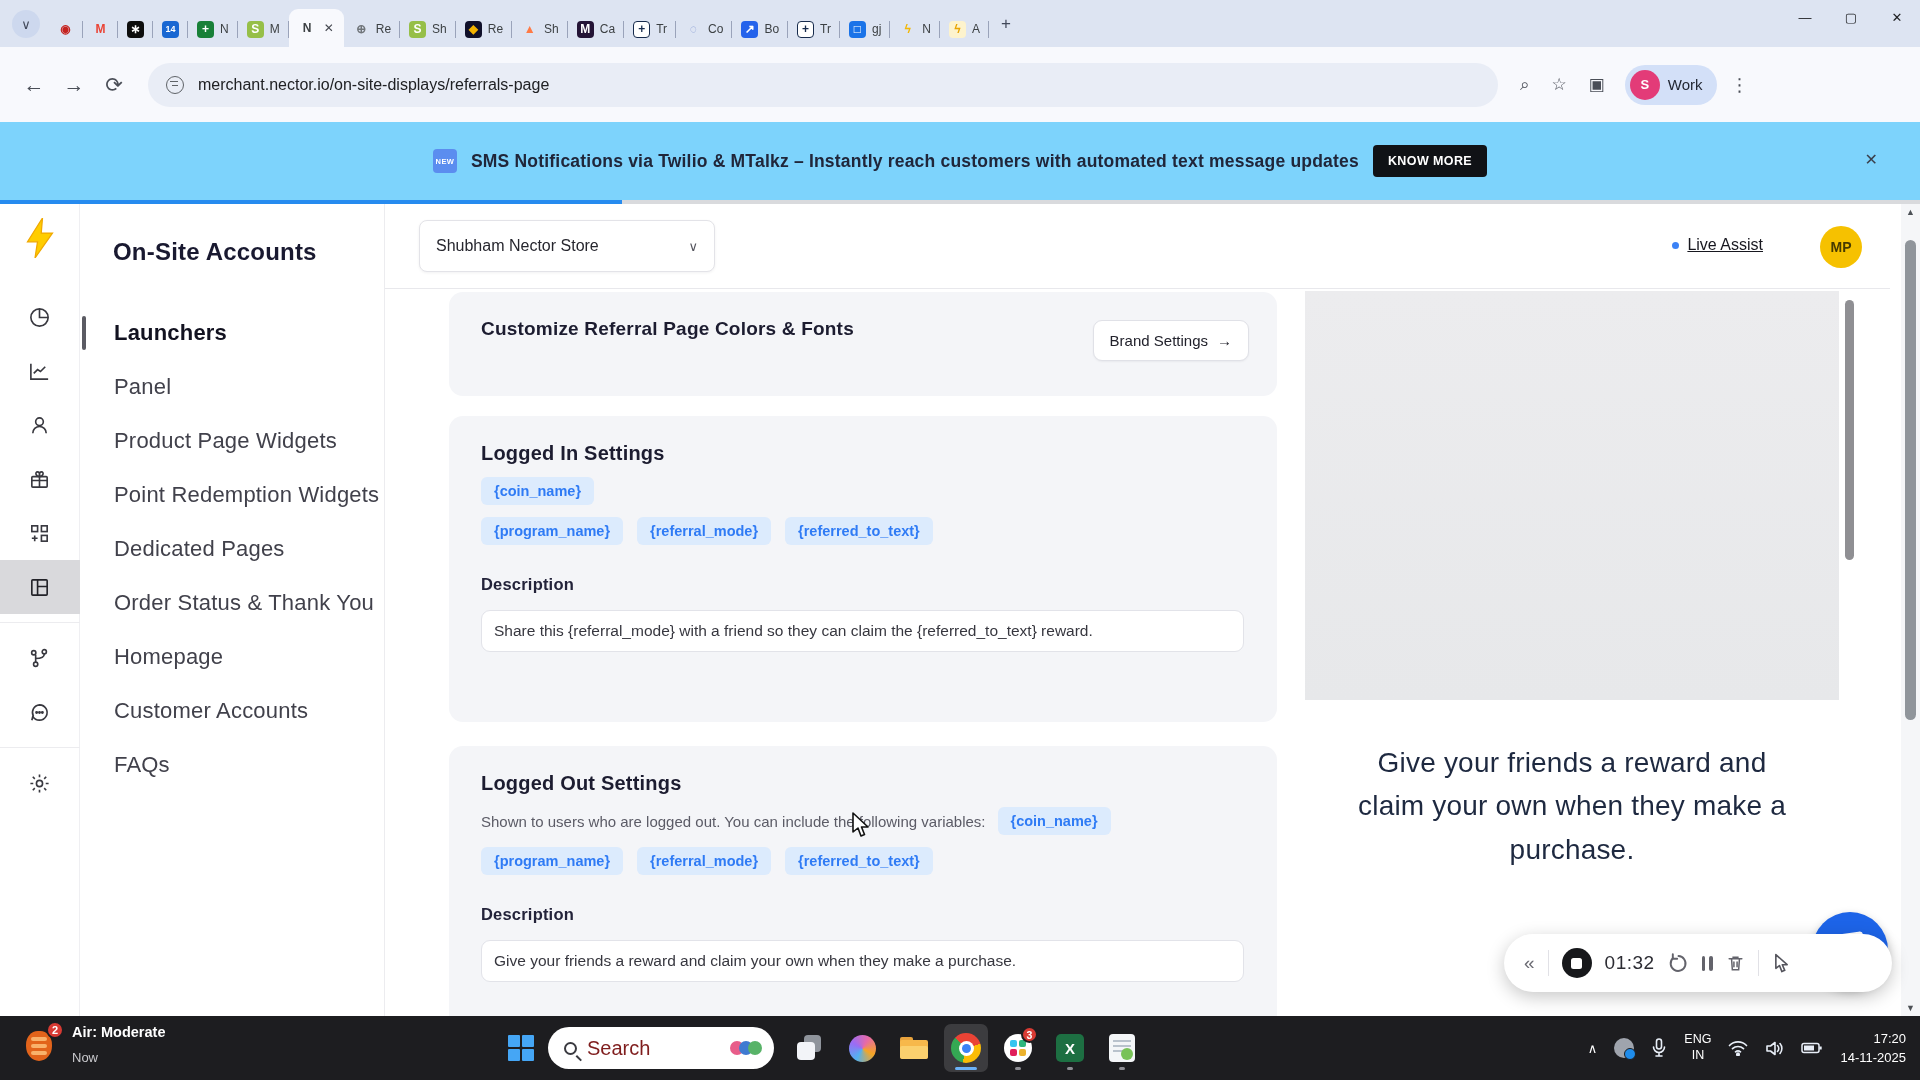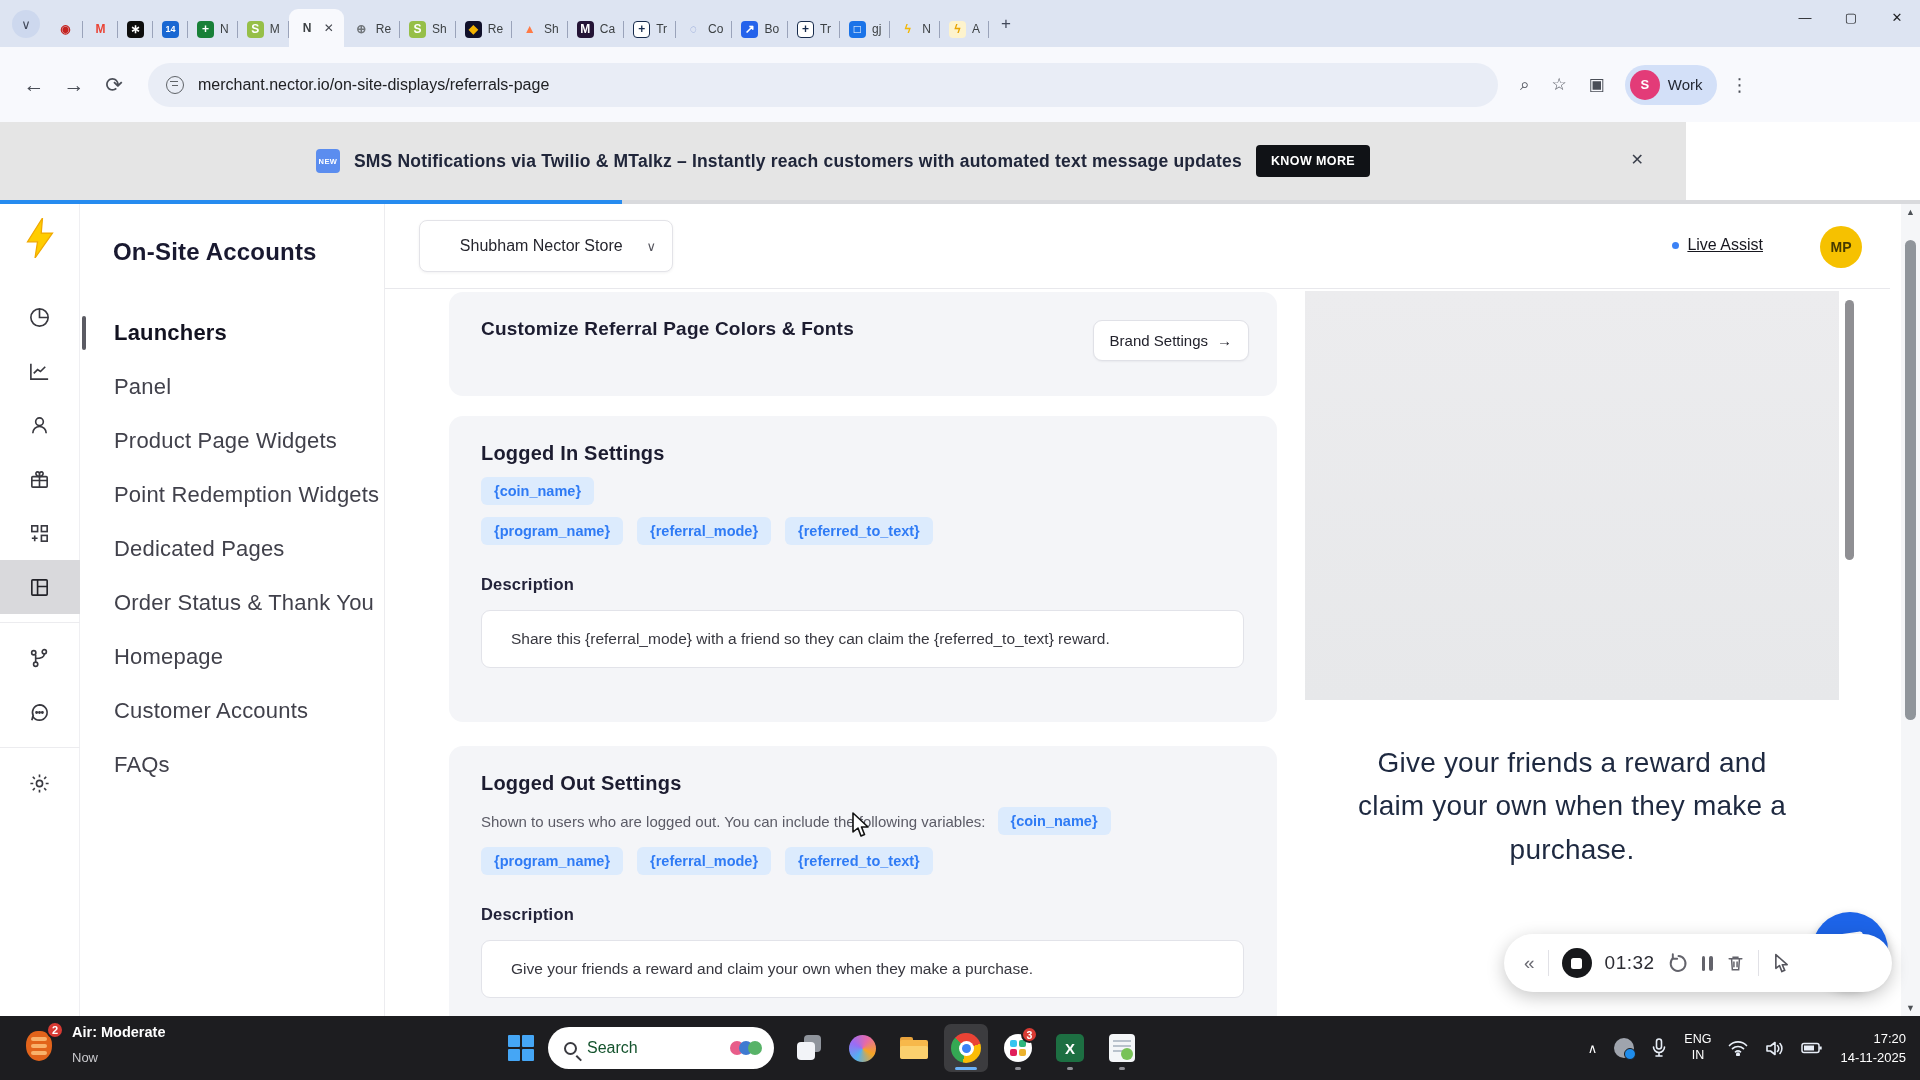--- a/index.html
+++ b/index.html
@@ -31,21 +31,21 @@
   .urlbar .tune:before { content:""; position:absolute; left:3px; top:4px; width:8px; height:1.6px; background:#5f6368; }
   .urlbar .tune:after { content:""; position:absolute; left:5px; top:8px; width:6px; height:1.6px; background:#5f6368; }
   .urltext { font-size:16px; color:#202124; }
   .tb-ico { font-size:17px; color:#4a4e57; margin-left:22px; cursor:pointer; }
   .profilepill { margin-left:20px; height:40px; border-radius:20px; background:#d3e0f8; display:flex; align-items:center; padding:0 14px 0 5px; gap:8px; cursor:pointer; }
   .pavatar { width:30px; height:30px; border-radius:50%; background:#e33b78; color:#fff; font-size:13px; font-weight:700; display:flex; align-items:center; justify-content:center; }
   .pname { font-size:15px; color:#1f2430; }
   .kebab { font-size:18px; color:#4a4e57; margin:0 16px 0 14px; cursor:pointer; letter-spacing:0; }
 
   
-  .banner { position:absolute; left:0; top:122px; width:1686px; height:78px; background:#e5e5e5; display:flex; align-items:center;text-align:center; }
+  .banner { position:absolute; left:0; top:122px; width:1920px; height:78px; background:#7dd3fc; display:flex; align-items:center;text-align:center; }
   .banner-center { margin:0 auto; display:flex; align-items:center; gap:14px; }
   .newbadge { width:24px; height:24px; border-radius:4px; background:#5b8def; color:#fff; font-size:7.5px; font-weight:700;
     display:flex; align-items:center; justify-content:center; letter-spacing:.4px; }
   .banner-text { font-size:17.5px; font-weight:700; color:#20263a; letter-spacing:.2px; }
   .knowmore { background:#101216; color:#fff; font-size:12.5px; font-weight:700; letter-spacing:.4px; padding:9px 15px; border-radius:4px; cursor:pointer; }
   .banner-close { position:absolute; right:42px; top:28px; font-size:16px; color:#3a3f4b; cursor:pointer; }
   .progress { position:absolute; left:0; top:200px; width:1920px; height:4px; background:#d9dadd; }
   .progress .fill { height:4px; width:622px; }
 
   
@@ -60,43 +60,43 @@
   .rail-item svg { display:block; }
 
   .sidebar { position:absolute; left:80px; top:0; width:305px; height:812px; border-right:1px solid #ececef; background:#fff; }
   .sb-title { position:absolute; left:33px; top:34px; font-size:24px; font-weight:700; color:#191930; letter-spacing:.2px; }
   .sb-nav { position:absolute; left:0; top:102px; width:305px; }
   .sb-item { position:relative; height:54px; display:flex; align-items:center; padding-left:34px; font-size:22px; color:#41414b; cursor:pointer; letter-spacing:.2px; }
   .sb-item.active { font-weight:700; color:#121220; }
   .sb-item.active:before { content:""; position:absolute; left:2px; top:10px; width:4px; height:34px; background:#5b5b63; border-radius:2px; }
 
   .app-header { position:absolute; left:385px; top:0; right:0; height:84px; }
-  .storebox { position:absolute; left:34px; top:16px; width:254px; height:52px; background:#fff; border:1px solid #e3e3e8; border-radius:8px;
-    box-shadow:0 1px 3px rgba(20,20,40,.06); display:flex; align-items:center; padding:0 16px; cursor:pointer;text-align:center; }
+  .storebox { position:absolute; left:34px; top:16px; width:296px; height:52px; background:#fff; border:1px solid #e3e3e8; border-radius:8px;
+    box-shadow:0 1px 3px rgba(20,20,40,.06); display:flex; align-items:center; padding:0 16px; cursor:pointer; }
   .storebox .stname { font-size:16px; color:#26262e; flex:1; }
   .storebox .chev { font-size:13px; color:#55555e; }
   .liveassist { position:absolute; right:157px; top:32px; display:flex; align-items:center; gap:8px; cursor:pointer; }
   .la-dot { width:7px; height:7px; border-radius:50%; }
   .la-label { font-size:16px; color:#17171f; text-decoration:underline; }
   .avatar { position:absolute; right:58px; top:22px; width:42px; height:42px; border-radius:50%; color:#463a00;
     font-size:14px; font-weight:700; display:flex; align-items:center; justify-content:center; cursor:pointer; }
 
   
   .card { position:absolute; left:449px; width:828px; background:#f4f5f8; border-radius:14px; padding:26px 32px; }
   .card-title { font-size:20px; font-weight:700; color:#1c1c30; letter-spacing:.2px; }
   .card-body { font-size:15px; color:#5b5b66; line-height:1.55; margin-top:10px; }
   .brandbtn { position:absolute; right:28px; top:28px; background:#fff; border:1px solid #e0e1e7; border-radius:9px; padding:11px 16px;
     font-size:15px; color:#22222c; display:flex; align-items:center; gap:9px; cursor:pointer; box-shadow:0 1px 2px rgba(20,20,40,.05); }
   .chip { display:inline-flex; align-items:center; background:#dcebfd; border-radius:6px; padding:6px 13px;
     font-size:14.5px; font-weight:700; cursor:pointer; }
   .chips-row { margin-top:12px; display:flex; gap:14px; }
   .intro-line { font-size:15px; color:#5b5b66; margin-top:12px; display:flex; align-items:center; gap:12px; flex-wrap:wrap; }
   .desc-label { font-size:16.5px; font-weight:700; color:#23233a; margin-top:30px; letter-spacing:.2px; }
-  .desc-input { margin-top:16px; width:763px; height:58px; background:#fff; border:1px solid #e2e3e9; border-radius:9px;
-    padding:0 29px; font-size:15.5px; color:#37373f; font-family:"Liberation Sans", sans-serif; }
+  .desc-input { margin-top:16px; width:763px; height:42px; background:#fff; border:1px solid #e2e3e9; border-radius:9px;
+    padding:0 12px; font-size:15.5px; color:#37373f; font-family:"Liberation Sans", sans-serif; }
 
   
   .preview { position:absolute; left:1305px; top:87px; width:534px; height:621px; }
   .preview-gray { width:534px; height:409px; background:linear-gradient(180deg,#ececee 0%, #e7e8ea 100%); }
   .preview-white { width:534px; height:212px; background:#fff; display:flex; align-items:center; justify-content:center; }
   .preview-msg { width:440px; text-align:center; font-size:28px; line-height:1.55; color:#1e2940; letter-spacing:.2px; }
 
   
   .content-scroll { position:absolute; left:1845px; top:96px; width:9px; height:260px; background:#8f8f93; border-radius:5px; cursor:pointer; }
   .pagescroll { position:absolute; left:1901px; top:0; width:19px; height:812px; background:#f5f6f8; }
@@ -131,21 +131,21 @@
   .aqi .badge { position:absolute; right:-4px; top:-4px; width:18px; height:18px; border-radius:50%; background:#d83a33; color:#fff;
     font-size:11px; font-weight:700; display:flex; align-items:center; justify-content:center; border:2px solid #1d1d20; }
   .wx1 { font-size:14.5px; font-weight:700; color:#fff; }
   .wx2 { font-size:13px; color:#c9c9cd; margin-top:10px; }
   .tb-center { position:absolute; left:508px; top:0; height:64px; display:flex; align-items:center; gap:14px; }
   .winlogo { width:26px; height:26px; display:grid; grid-template-columns:12px 12px; grid-template-rows:12px 12px; gap:2px; cursor:pointer; }
   .winlogo i { background:#45a6f5; border-radius:1px; }
   .searchpill { width:226px; height:42px; background:#fff; border-radius:21px; display:flex; align-items:center; padding:0 6px 0 16px; gap:10px; cursor:pointer; }
   .searchpill .q { width:13px; height:13px; border:2px solid #3a3a40; border-radius:50%; position:relative; flex:none; }
   .searchpill .q:after { content:""; position:absolute; left:11px; top:11px; width:7px; height:2px; background:#3a3a40; transform:rotate(45deg); transform-origin:0 0; }
-  .searchpill .stext { font-size:16px; color:#14532d; flex:1; }
+  .searchpill .stext { font-size:20px; color:#7f1d1d; flex:1; }
   .sdeco { display:flex; margin-right:6px; }
   .sdeco i { width:14px; height:14px; border-radius:50%; margin-left:-5px; }
   .tapp { position:relative; width:44px; height:48px; display:flex; align-items:center; justify-content:center; cursor:pointer; border-radius:7px; }
   .tapp.active { background:rgba(255,255,255,.14); }
   .tapp.active:after { content:""; position:absolute; bottom:2px; left:11px; width:22px; height:3.5px; border-radius:2px; background:#6cb2f7; }
   .tapp .rundot { position:absolute; bottom:2px; left:19px; width:6px; height:3.5px; border-radius:2px; background:#8d8d93; }
   .tapp .appbadge { position:absolute; right:2px; top:2px; width:17px; height:17px; border-radius:50%; background:#d83a33; color:#fff;
     font-size:10.5px; font-weight:700; display:flex; align-items:center; justify-content:center; border:2px solid #1d1d20; z-index:2; }
   .tray { position:absolute; right:14px; top:0; height:64px; display:flex; align-items:center; gap:17px; }
   .tray .chev { color:#fff; font-size:13px; cursor:pointer; }

